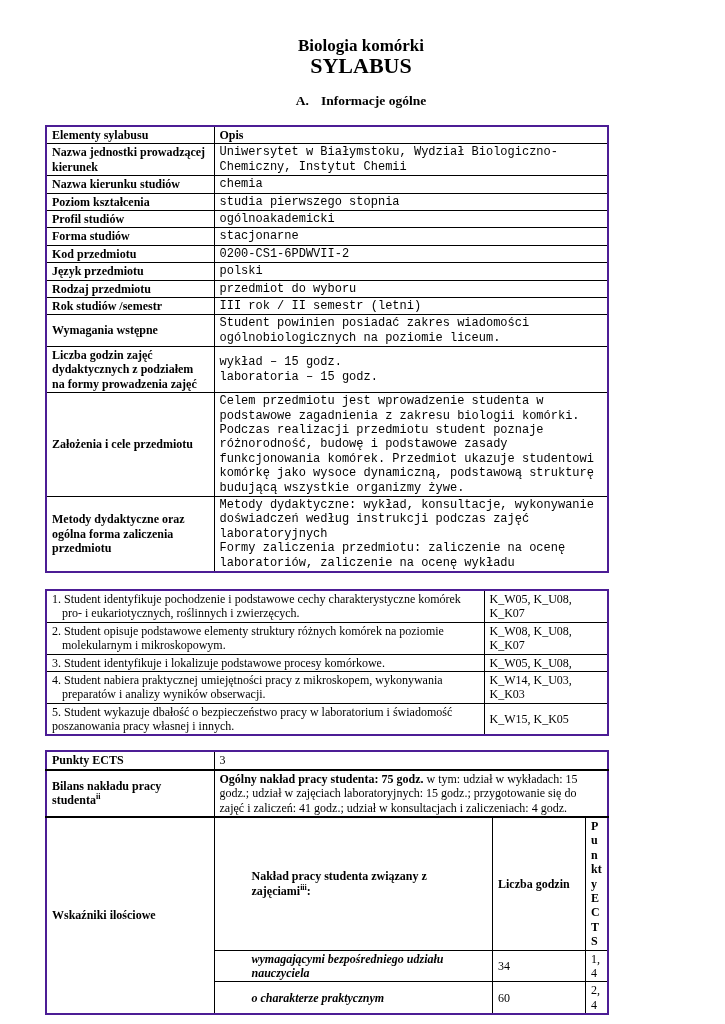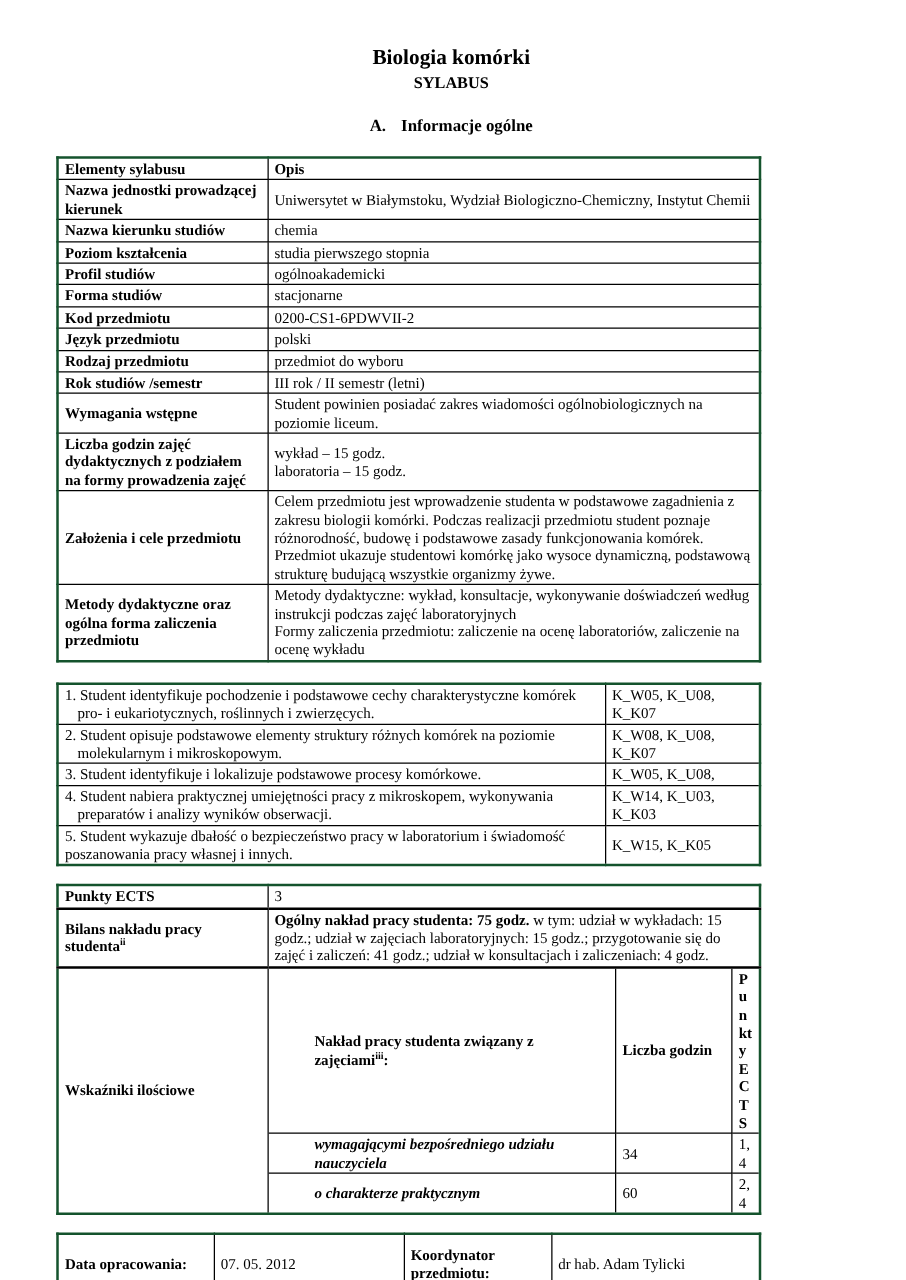--- a/index.html
+++ b/index.html
@@ -7,42 +7,42 @@
   body {
     width: 725px; height: 1024px;
     font-family: "Liberation Serif", "DejaVu Serif", serif;
     color: #000;
     position: relative;
     overflow: hidden;
   }
   .page { padding: 36px 48px 0 45px; }
   .titleblock { text-align: center; margin-bottom: 16px; }
   .title-main  { font-size: 17px; font-weight: bold; line-height: 20px; }
-  .title-sub   { font-size: 13px; font-weight: bold; line-height: 20px; }
+  .title-sub   { font-size: 22px; font-weight: bold; line-height: 20px; }
   .title-sec   { font-size: 13.5px; font-weight: bold; line-height: 17px; margin-top: 16px; }
   .title-sec .sec-letter { margin-right: 12px; }
 
   table.tbl {
     width: 564px;
     border-collapse: collapse;
     table-layout: fixed;
-    border: 2px solid #14532d;
+    border: 2px solid #4c1d95;
   }
   .tbl th, .tbl td {
     border: 1px solid #000;
     font-size: 12px;
     line-height: 1.2;
     padding: 1px 5px;
     vertical-align: middle;
     text-align: left;
     word-wrap: break-word;
   }
   .tbl th { font-weight: bold; }
   .center { text-align: left; }
-  .val { white-space: pre-line; }
+  .val { white-space: pre-line; font-family: Liberation Mono, monospace; }
   .gap { height: 16px; }
   .gap-sm { height: 14px; }
 
   
   .t1 col.c-label { width: 168px; }
 
   
   .t2 col.c-eff { width: 438px; }
   .t2 th { text-align: center; vertical-align: middle; }
   .t2 td.effect { vertical-align: middle; }

